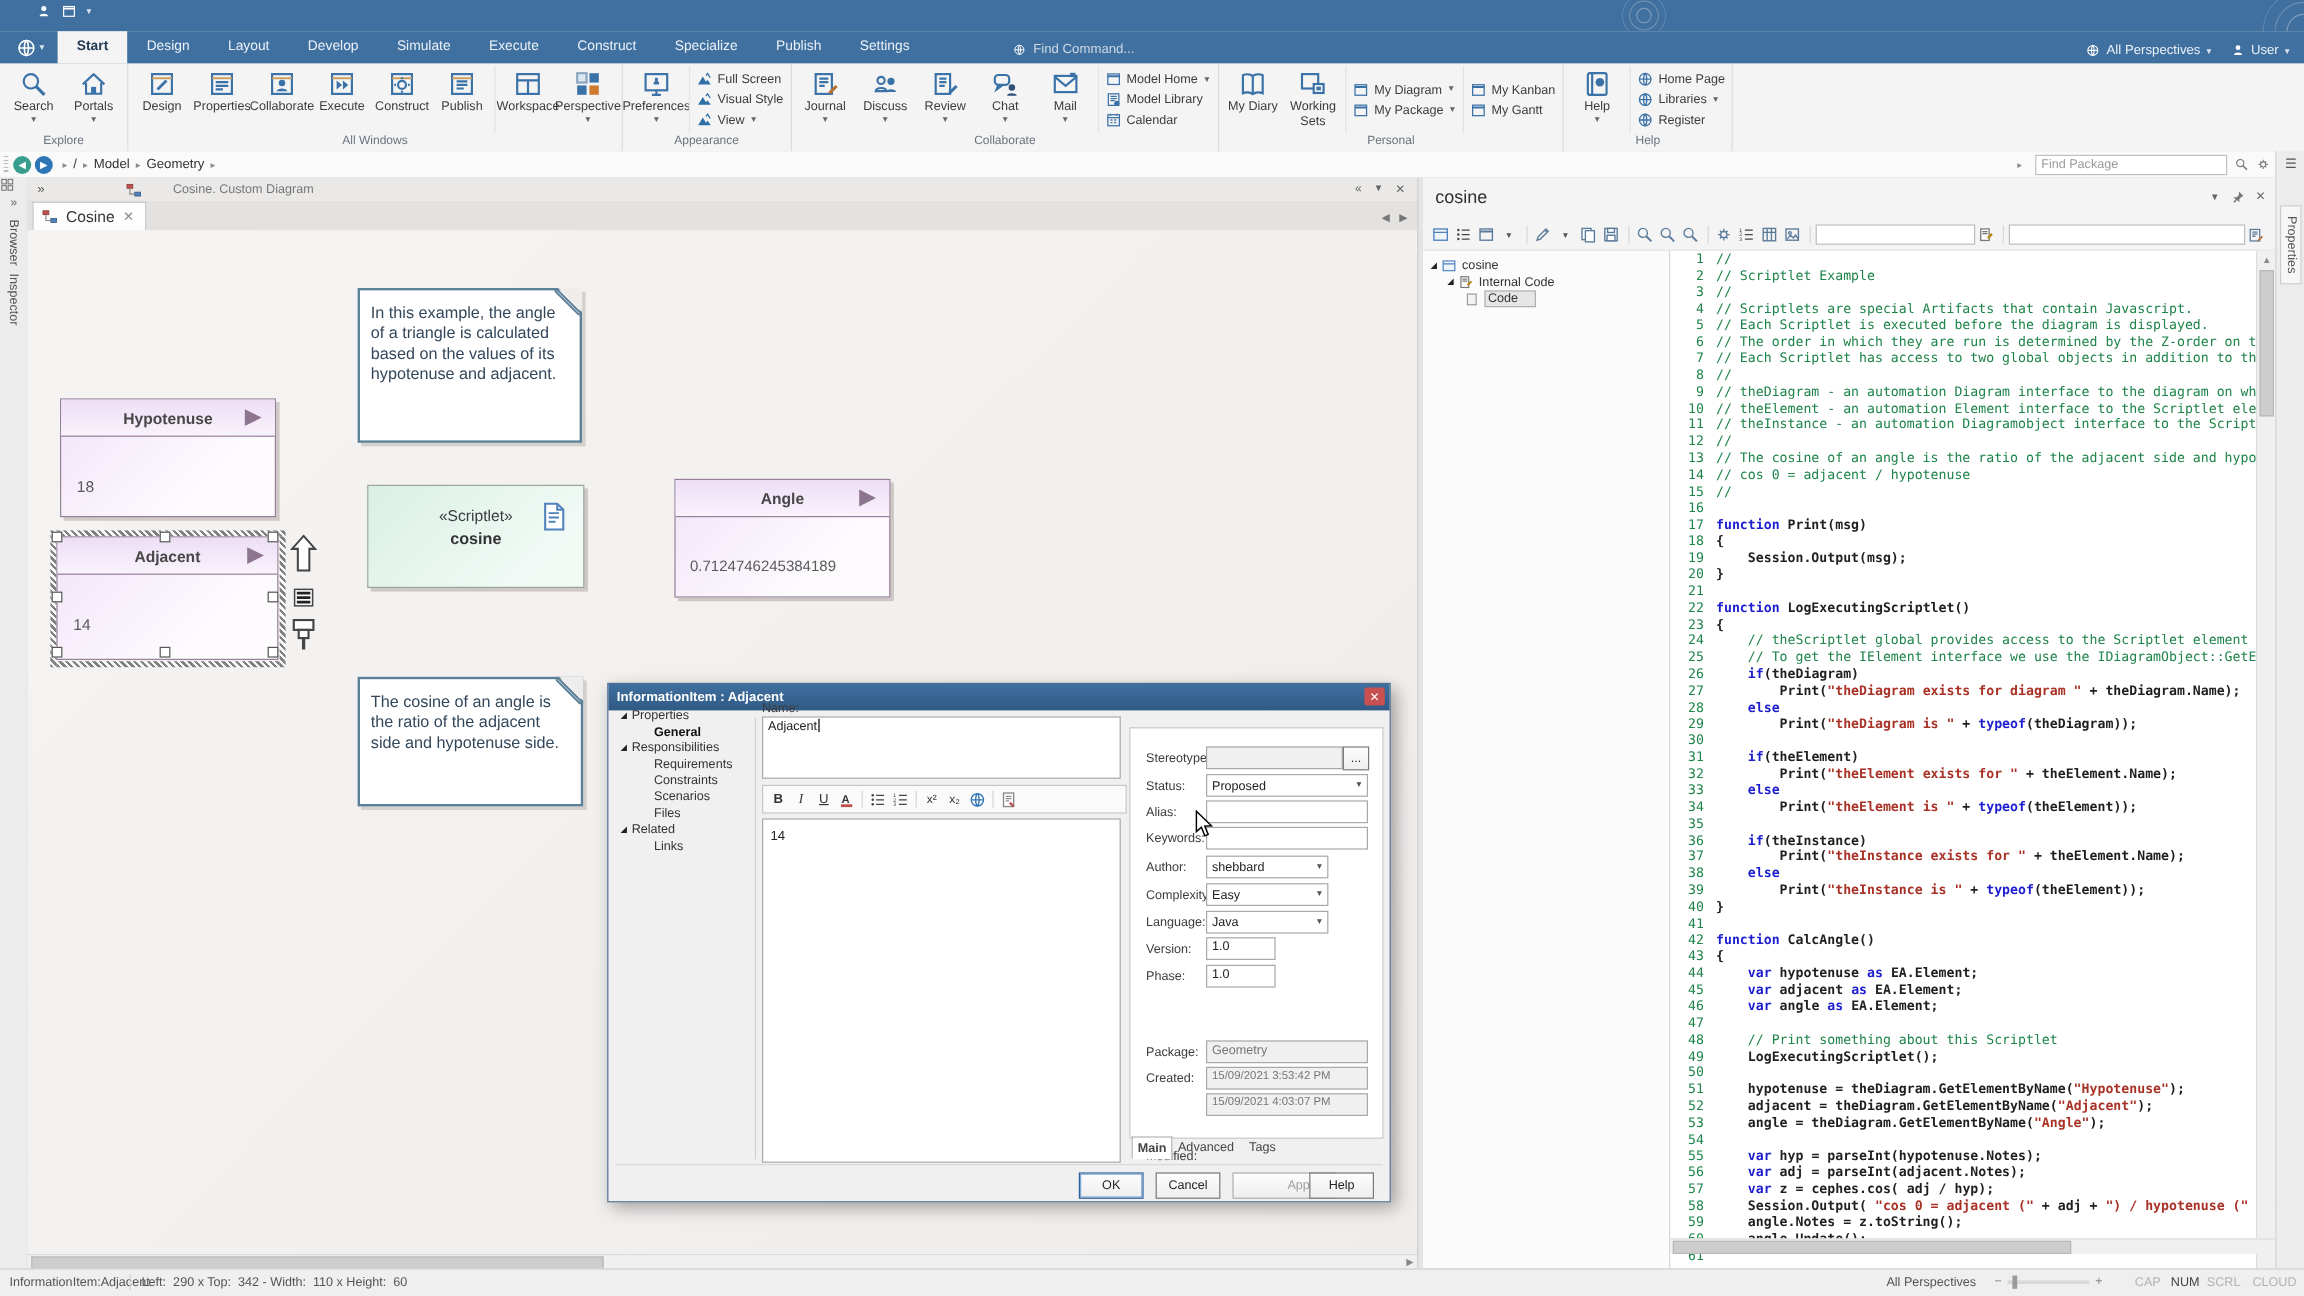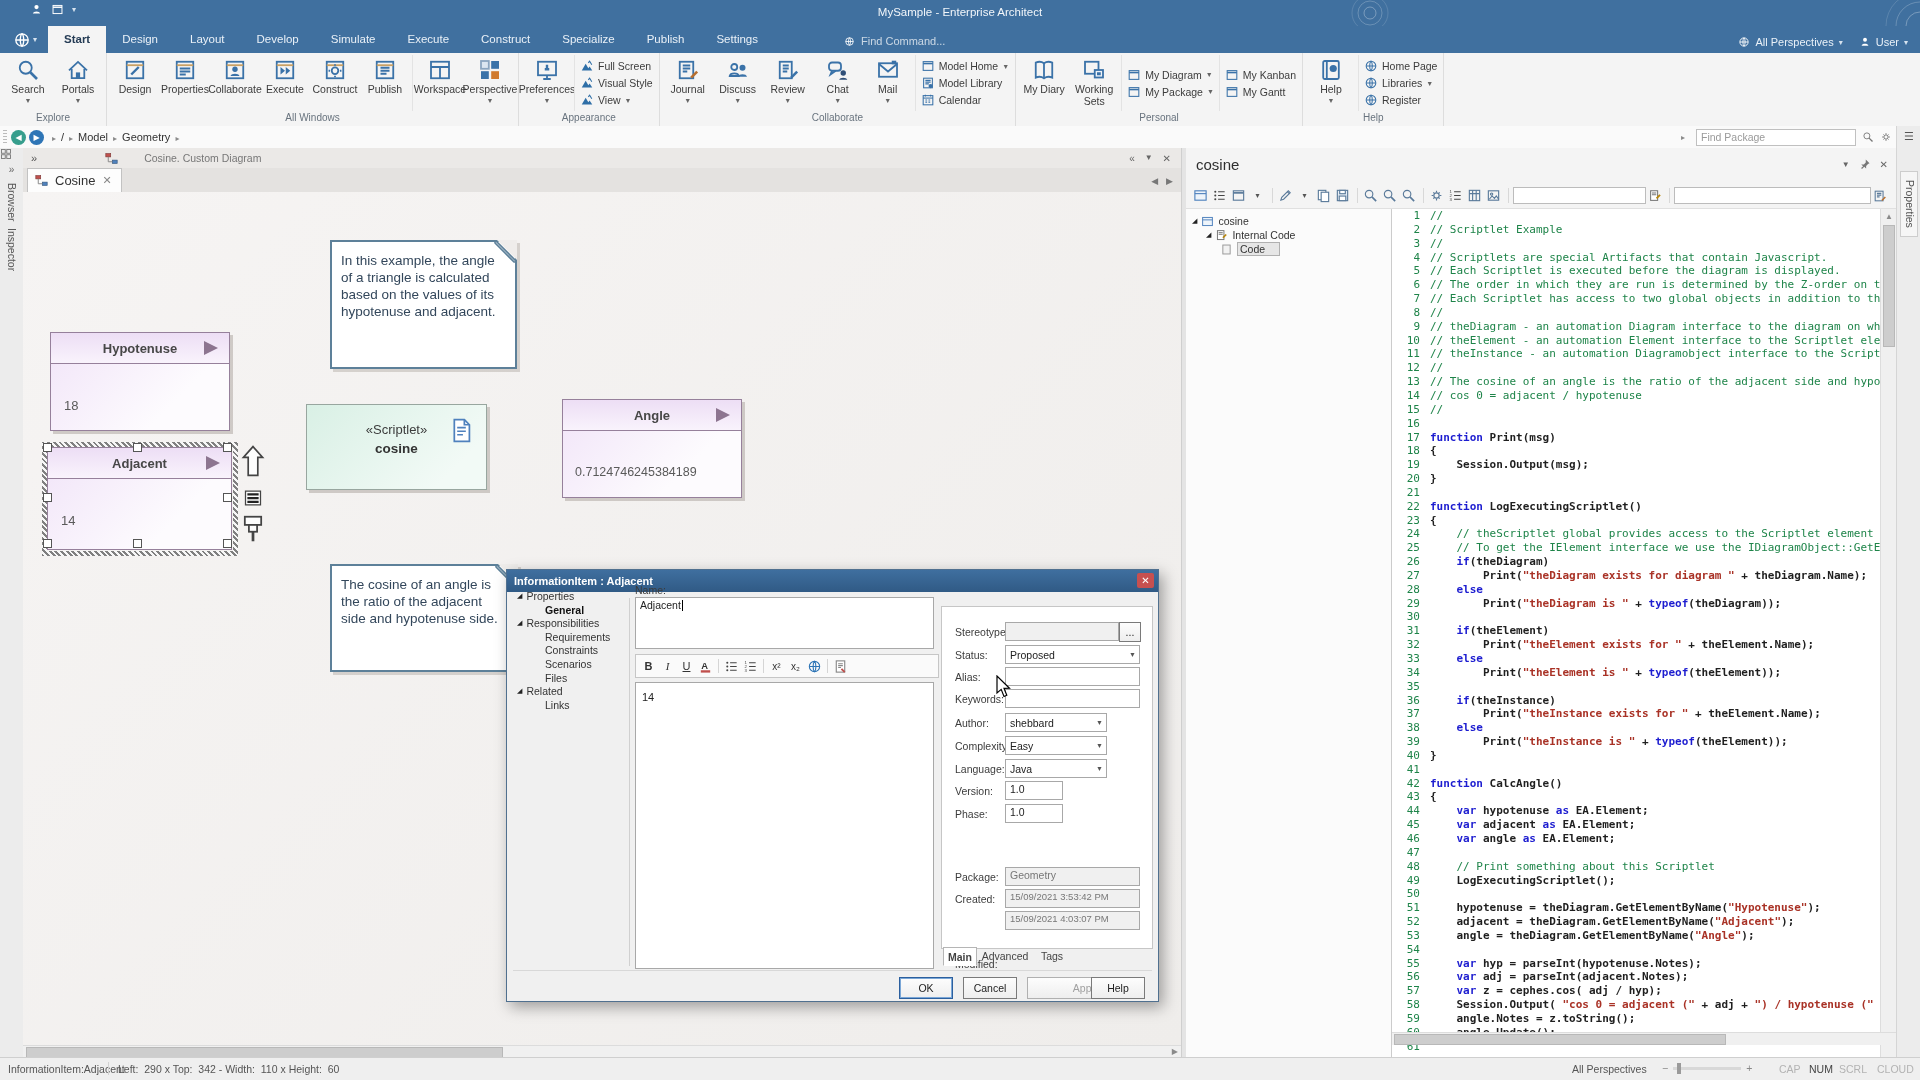--- a/index.html
+++ b/index.html
@@ -72,21 +72,21 @@
   .scroll-arrow{position:absolute;color:#8a8a8a;font-size:8px;line-height:12px;}
 
   
   .uml{position:absolute;border:1.5px solid #96809b;background:linear-gradient(135deg,#f1e4f8 0%,#fdfbfe 70%);box-shadow:3px 3px 0 rgba(175,168,162,.55);}
   .uml-h{height:30px;border-bottom:1.5px solid #96809b;background:linear-gradient(#eddef5,#f9f3fc);display:flex;align-items:center;justify-content:center;position:relative;}
   .uml-h .ename{font-weight:bold;font-size:13px;color:#474747;}
   .tri{position:absolute;right:11px;top:8px;width:0;height:0;border-left:14px solid #8d7590;border-top:7px solid transparent;border-bottom:7px solid transparent;}
   .uml-v{font-size:13px;color:#5a5a5a;padding:34px 0 0 13px;}
   .selwrap{position:absolute;border:5px solid;border-image:repeating-linear-gradient(45deg,#808080 0 2px,#f7f7f7 2px 4px) 5;}
   .handle{position:absolute;width:7px;height:7px;background:#fff;border:1px solid #555;}
-  .note{position:absolute;background:#fff;border:2px solid #5d8099;box-shadow:3px 3px 0 rgba(175,168,162,.45);margin-left:32px;}
+  .note{position:absolute;background:#fff;border:2px solid #5d8099;box-shadow:3px 3px 0 rgba(175,168,162,.45);}
   .note-txt{display:block;padding:10px 8px 0 9px;font-size:13.5px;line-height:17px;color:#33475b;}
   .fold1{position:absolute;top:-2px;right:-2px;width:0;height:0;border-top:20px solid #efedeb;border-left:20px solid transparent;}
   .fold-line{position:absolute;top:-2px;right:-2px;width:25px;height:25px;}
   #scriptlet-el{position:absolute;border:1.5px solid #98a69f;background:linear-gradient(135deg,#d9f0e5 0%,#f2faf6 80%);box-shadow:3px 3px 0 rgba(175,168,162,.55);text-align:center;}
   #scriptlet-el .st1{font-size:13px;color:#3c3c3c;margin-top:17px;}
   #scriptlet-el .st2{font-size:13.5px;font-weight:bold;color:#333;margin-top:4px;}
   .qicon{position:absolute;color:#555;}
 
   
   #dialog{left:506px;top:569px;width:651px;height:431px;background:#f0f0f0;border:1px solid #50708f;box-shadow:4px 5px 14px rgba(0,0,0,.35);}
@@ -169,21 +169,20 @@
         </svg>
       </span>
     <span id="tb-win-ico">
         <svg width="13" height="13" viewBox="0 0 16 16" fill="none" stroke="#fff" stroke-width="1.2">
           <rect x="2.5" y="3" width="11" height="10"></rect>
           <path d="M2.5 5.2h11" stroke-width="1.8"></path>
         </svg>
       </span>
     <span class="wcaret">▾</span>
   </div>
-  <div id="title-text">MySample - Enterprise Architect</div>
   <svg class="tb-deco" style="left:1330px;width:80px;" viewBox="0 0 80 26">
     <circle cx="40" cy="13" r="6" fill="none" stroke="rgba(255,255,255,.30)"></circle>
     <circle cx="40" cy="13" r="12" fill="none" stroke="rgba(255,255,255,.22)"></circle>
     <circle cx="40" cy="13" r="18" fill="none" stroke="rgba(255,255,255,.14)"></circle>
   </svg>
   <svg class="tb-deco" style="left:1840px;width:80px;" viewBox="0 0 80 26">
     <circle cx="80" cy="26" r="14" fill="none" stroke="rgba(255,255,255,.30)"></circle>
     <circle cx="80" cy="26" r="24" fill="none" stroke="rgba(255,255,255,.22)"></circle>
     <circle cx="80" cy="26" r="34" fill="none" stroke="rgba(255,255,255,.14)"></circle>
   </svg>

